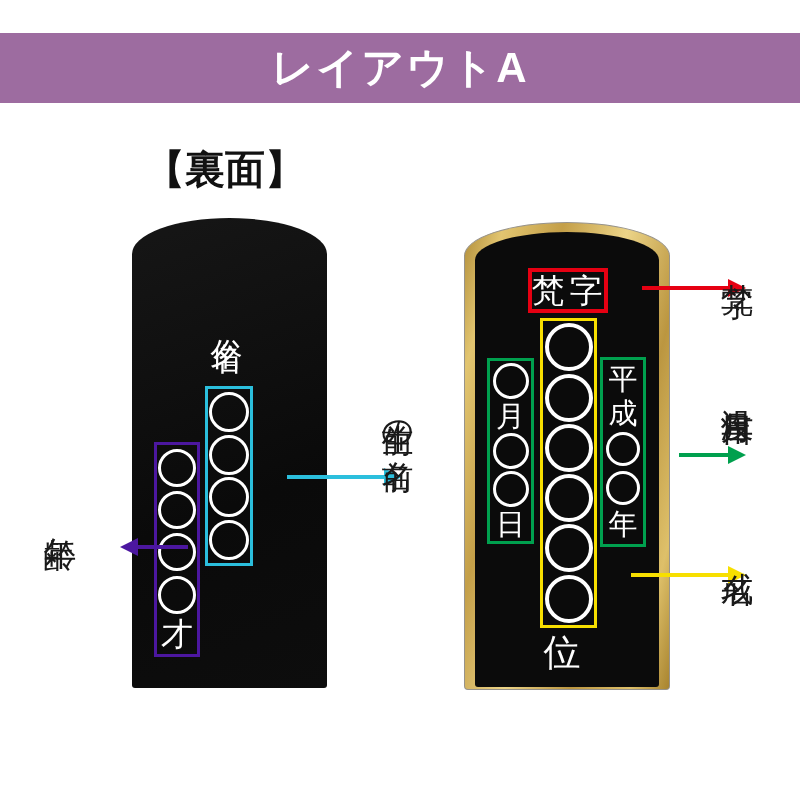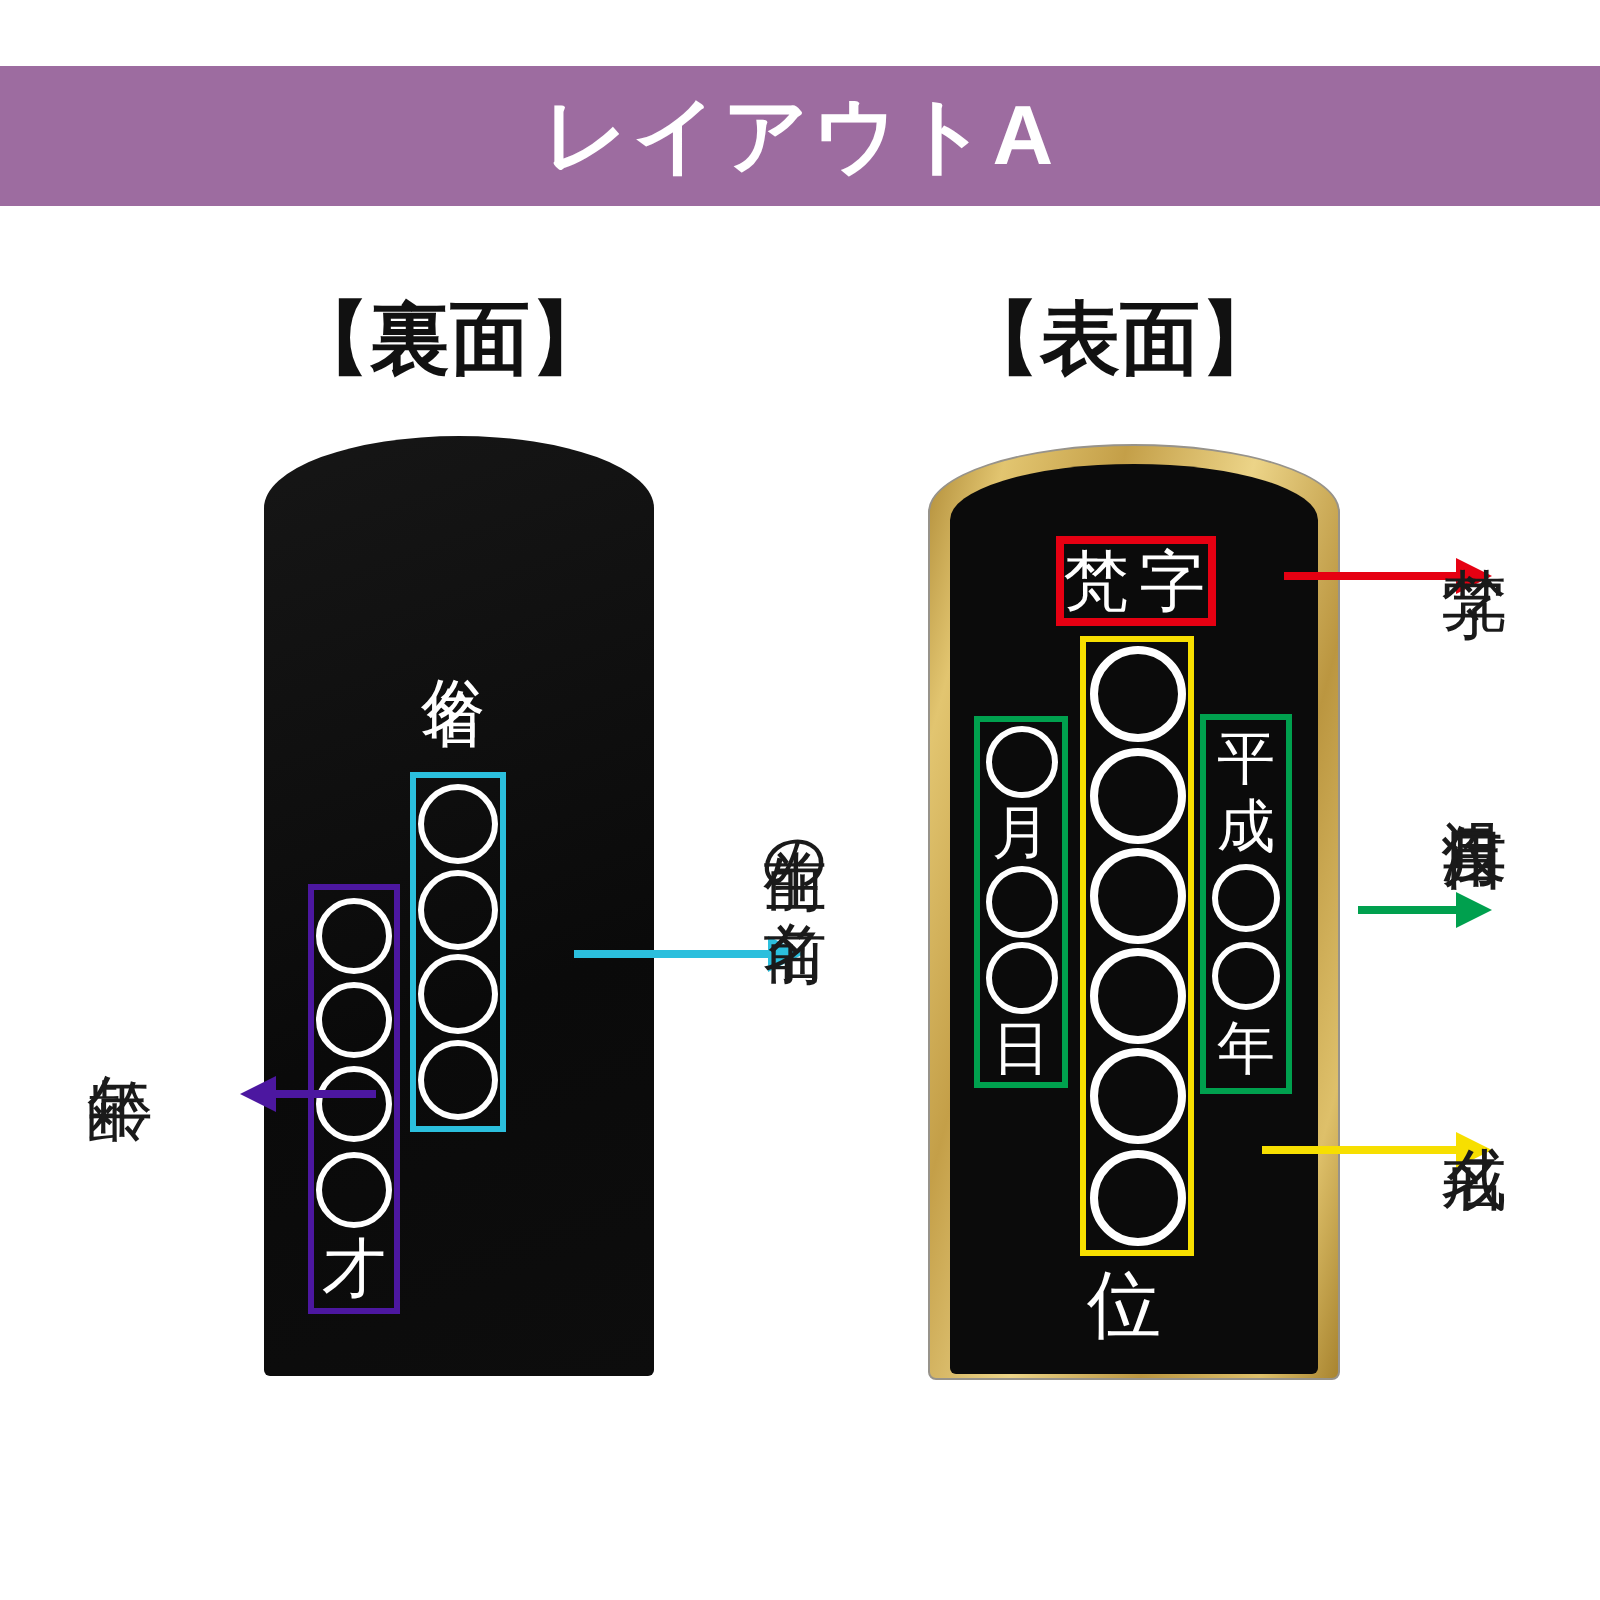--- a/index.html
+++ b/index.html
@@ -112,21 +112,20 @@
 </head>
 <body>
 
 <div class="screen">
 
   <div class="header-bar">
     <div class="header-title">レイアウトA</div>
   </div>
 
   <div class="panel-heading heading-back">【裏面】</div>
-  <div class="panel-heading heading-front">【表面】</div>
 
   <div class="tablet-back"></div>
 
   <div class="vtext white-serif zokumyo">俗名</div>
 
   <div class="fbox cyan-box">
       <div class="circle"></div>
       <div class="circle"></div>
       <div class="circle"></div>
       <div class="circle"></div>

